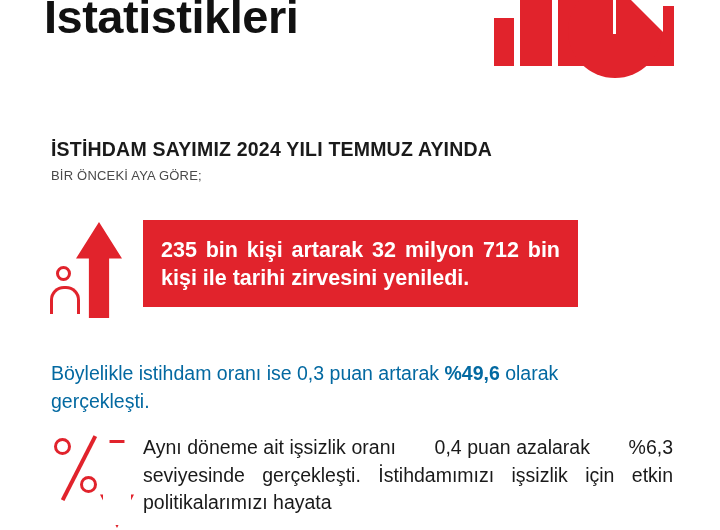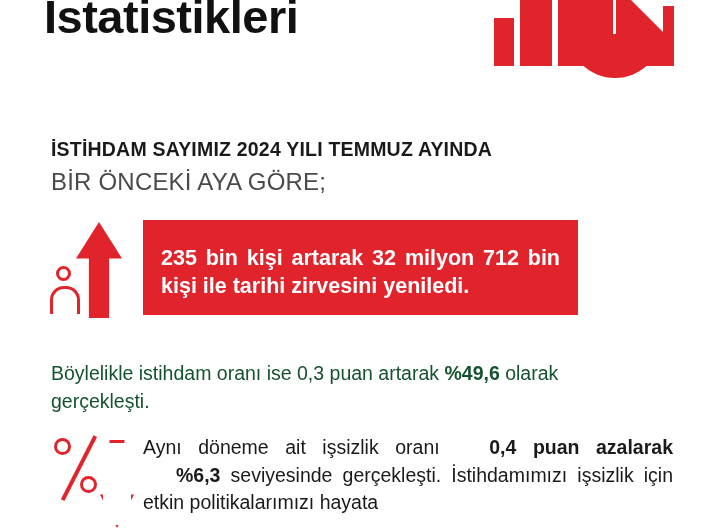--- a/index.html
+++ b/index.html
@@ -89,34 +89,34 @@
     top: 138px;
     font-size: 19.5px;
     font-weight: bold;
     color: #1a1a1a;
     letter-spacing: 0.2px;
   }
   .subtitle-2 {
     position: absolute;
     left: 51px;
     top: 168px;
-    font-size: 24px;
+    font-size: 13px;
     font-weight: normal;
     color: #4a4a4a;
     letter-spacing: 0.2px;
   }
 
   
   .highlight-box {
     position: absolute;
     left: 143px;
     top: 220px;
     width: 435px;
     background: #e1232c;
-    padding: 24px 18px 14px 18px;
+    padding: 16px 18px 14px 18px;
     box-sizing: border-box;
   }
   .highlight-text {
     color: #ffffff;
     font-size: 21.5px;
     font-weight: bold;
     line-height: 1.32;
     text-align: justify;
     text-align-last: left;
   }
@@ -160,21 +160,21 @@
     box-sizing: border-box;
   }
 
   
   .para1 {
     position: absolute;
     left: 51px;
     top: 360px;
     width: 520px;
     font-size: 19.5px;
-    color: #14532d;
+    color: #0369a1;
     line-height: 1.42;
   }
   .para1 b { font-weight: bold; }
 
   
   .percent-icon {
     position: absolute;
     left: 50px;
     top: 434px;
     width: 82px;
@@ -216,21 +216,21 @@
   .para2 {
     position: absolute;
     left: 143px;
     top: 434px;
     width: 530px;
     font-size: 19.5px;
     color: #1a1a1a;
     line-height: 1.42;
     text-align: justify;
   }
-  .para2 b { font-weight: bold; margin-left: 33px; }
+  .para2 b { font-weight: normal; margin-left: 33px; }
 </style>
 </head>
 <body>
 
 <div class="header">
   <div class="header-title">İstatistikleri</div>
 
   <div class="header-graphic">
     <div class="hg-bar b1"></div>
     <div class="hg-bar b2"></div>

